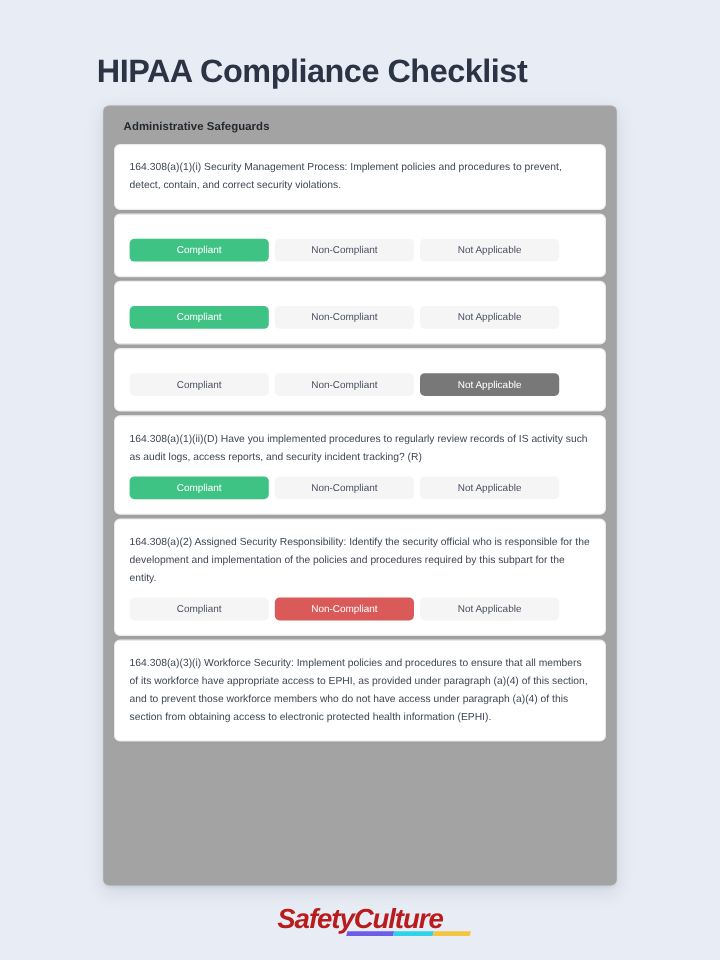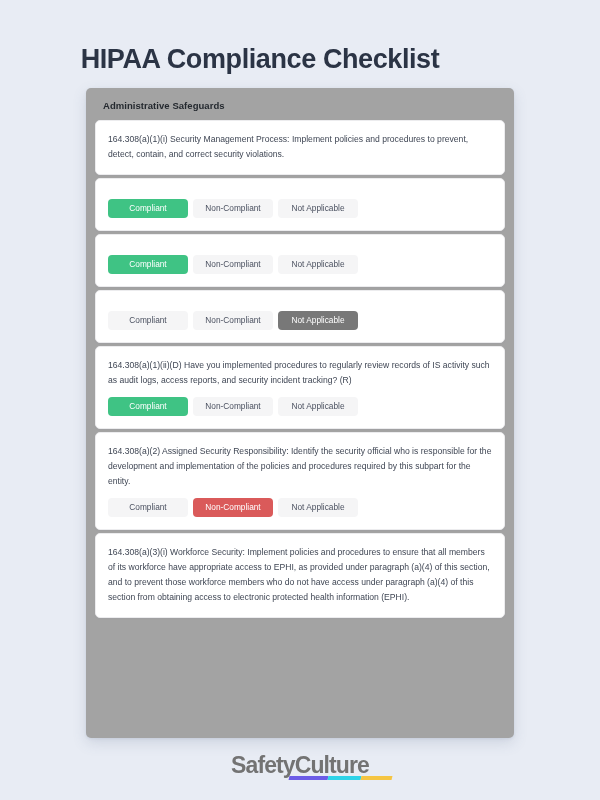--- a/index.html
+++ b/index.html
@@ -74,21 +74,21 @@
     font-family: "Liberation Sans", sans-serif;
   }
 
   .answer-row {
     display: flex;
     gap: 5px;
     margin-top: 9px;
   }
 
   .answer-btn {
-    width: 80px;
+    width: 116px;
     height: 19px;
     border-radius: 4px;
     border: none;
     font-size: 8.3px;
     font-family: "Liberation Sans", sans-serif;
     display: flex;
     align-items: center;
     justify-content: center;
     cursor: pointer;
     padding: 0;
@@ -120,22 +120,23 @@
     justify-content: center;
     align-items: flex-start;
   }
   .logo-wrap {
     position: relative;
     display: inline-block;
   }
   .logo-text {
     font-size: 23px;
     font-weight: bold;
+    font-style: italic;
     letter-spacing: -0.9px;
-    color: #737373;
+    color: #b91c1c;
     font-family: "Liberation Sans", sans-serif;
     white-space: nowrap;
   }
   .logo-bar {
     position: absolute;
     left: 58px;
     bottom: -1px;
     width: 103px;
     height: 4px;
     display: flex;

